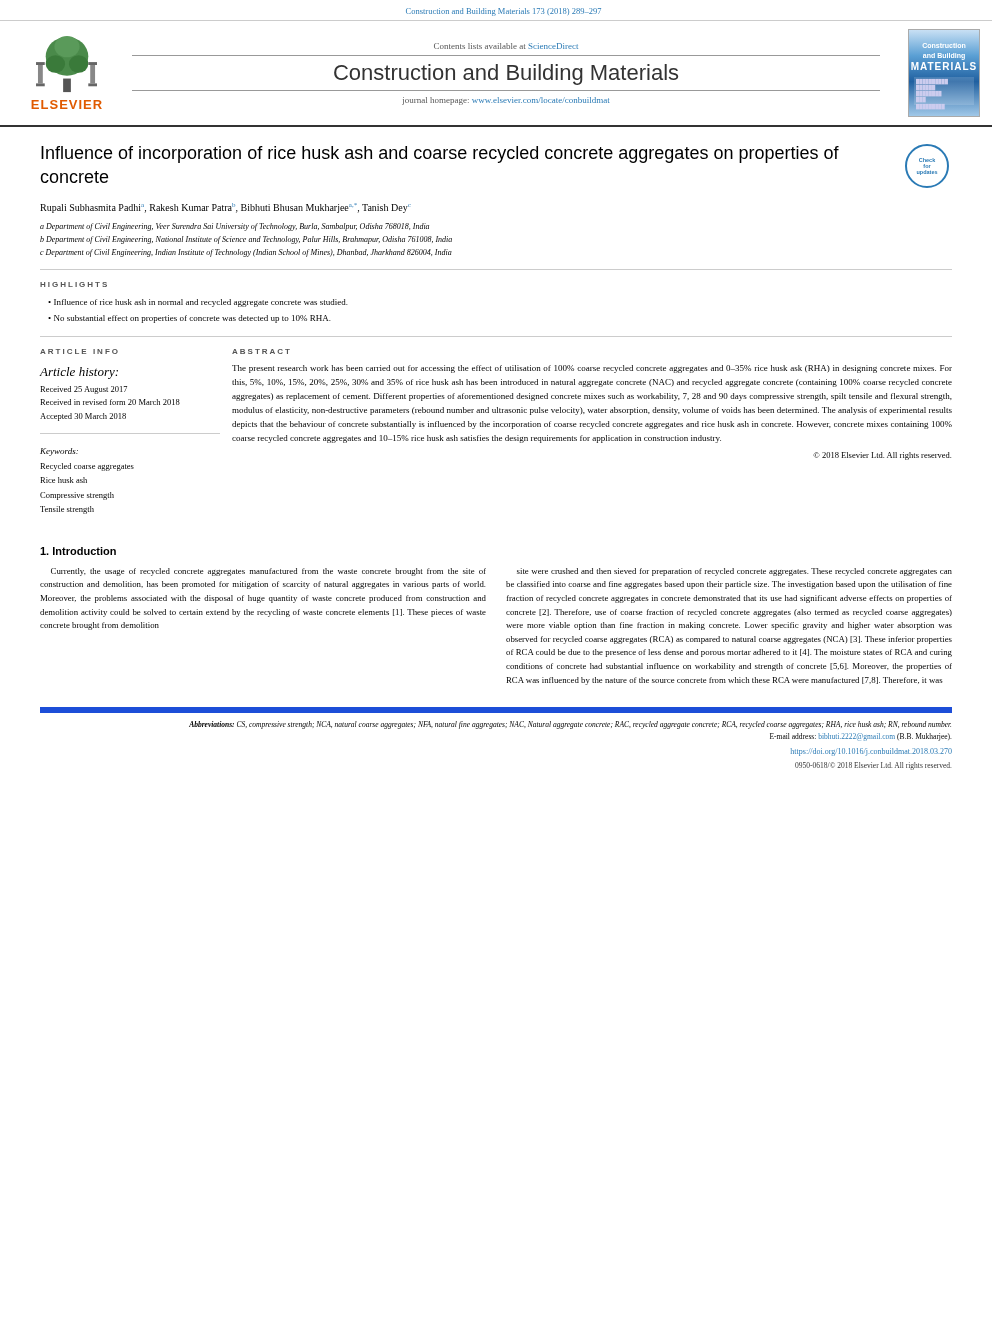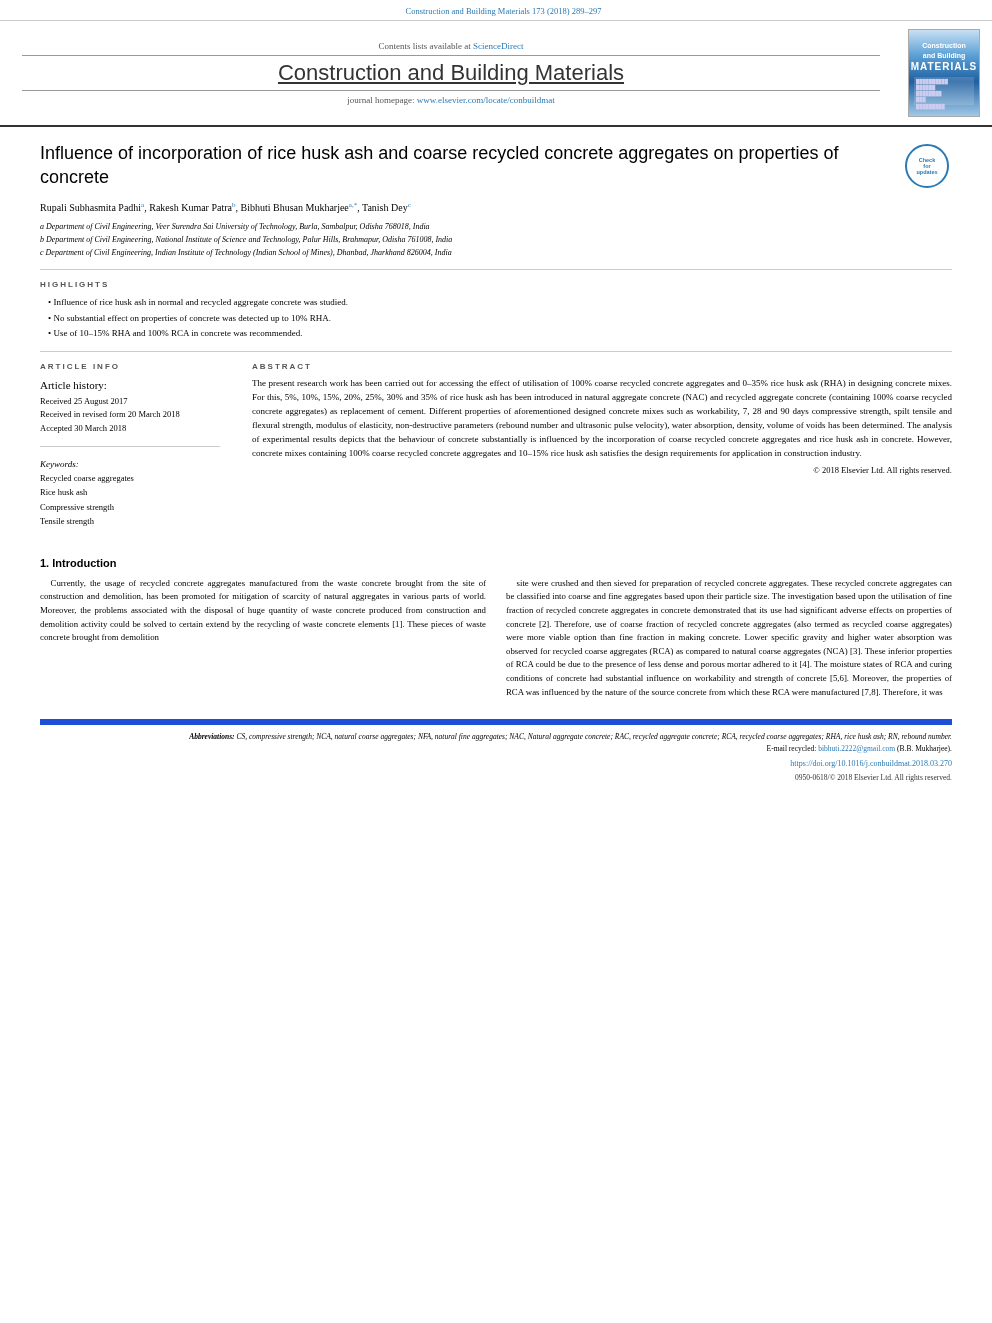--- a/index.html
+++ b/index.html
@@ -68,21 +68,20 @@
     .header-sciencedirect a {
       color: #2a7ab5;
       text-decoration: none;
     }
     .header-journal-title {
       font-size: 22px;
       font-family: Arial, sans-serif;
       color: #333;
       font-weight: normal;
       margin-bottom: 4px;
-      text-decoration: underline;
     }
     .header-divider {
       border: none;
       border-top: 1px solid #999;
       margin: 4px 0;
     }
     .header-homepage {
       font-size: 9px;
       color: #555;
     }
@@ -203,40 +202,41 @@
       line-height: 1.7;
     }
     .highlights-list li::before {
       content: "• ";
       color: #000;
     }
 
     
     .two-col {
       display: flex;
-      gap: 32px;
+      gap: 12px;
       margin-top: 0;
     }
     .col-left {
       width: 180px;
       flex-shrink: 0;
     }
     .col-right {
       flex: 1;
     }
 
     .article-info-section {
       font-size: 8.5px;
       line-height: 1.6;
     }
     .article-info-section .info-group {
       margin-bottom: 8px;
     }
     .article-info-section .info-label {
-      font-size: 11px;
+      font-style: italic;
+      font-size: 13px;
     }
     .article-info-section .info-date {
       font-size: 8.5px;
     }
     .keywords-label {
       font-style: italic;
       font-size: 9px;
     }
     .keywords-list {
       font-size: 8.5px;
@@ -314,20 +314,40 @@
 </head>
 <body>
 
 <div class="page-wrapper">
 
   <div class="journal-top-line">
     <span>Construction and Building Materials 173 (2018) 289–297</span>
   </div>
 
   <div class="header-section">
+    <div class="header-logo-left">
+      <div class="elsevier-logo">
+        <svg class="elsevier-tree" viewBox="0 0 80 62">
+
+          <rect x="36" y="45" width="8" height="14" fill="#555"></rect>
+          <ellipse cx="40" cy="22" rx="22" ry="20" fill="#4a8a4a"></ellipse>
+          <ellipse cx="28" cy="30" rx="10" ry="9" fill="#3a7a3a"></ellipse>
+          <ellipse cx="52" cy="30" rx="10" ry="9" fill="#3a7a3a"></ellipse>
+          <ellipse cx="40" cy="12" rx="13" ry="11" fill="#5a9a5a"></ellipse>
+
+          <rect x="10" y="30" width="5" height="20" fill="#888"></rect>
+          <rect x="64" y="30" width="5" height="20" fill="#888"></rect>
+          <rect x="8" y="28" width="9" height="3" fill="#666"></rect>
+          <rect x="62" y="28" width="9" height="3" fill="#666"></rect>
+          <rect x="8" y="50" width="9" height="3" fill="#666"></rect>
+          <rect x="62" y="50" width="9" height="3" fill="#666"></rect>
+        </svg>
+        <span class="elsevier-label">ELSEVIER</span>
+      </div>
+    </div>
 
     <div class="header-center">
       <div class="header-sciencedirect">
         <span>Contents lists available at</span>
         <a class="blue-link">ScienceDirect</a>
       </div>
       <hr class="header-divider">
       <div class="header-journal-title">Construction and Building Materials</div>
       <hr class="header-divider">
       <div class="header-homepage">
@@ -367,21 +387,20 @@
       </div>
     </div>
 
     <hr class="section-divider">
 
     <div>
       <div class="section-label">HIGHLIGHTS</div>
       <ul class="highlights-list">
         <li>Influence of rice husk ash in normal and recycled aggregate concrete was studied.</li>
         <li>No substantial effect on properties of concrete was detected up to 10% RHA.</li>
-        <li>Use of 10–15% RHA and 100% RCA in concrete was recommended.</li>
       </ul>
     </div>
 
     <hr class="section-divider">
 
     <div class="two-col">
       <div class="col-left">
         <div class="section-label">ARTICLE INFO</div>
         <div class="article-info-section">
           <div class="info-group">
@@ -424,21 +443,21 @@
         </div>
       </div>
     </div>
 
     <div class="footnote-section">
       <div class="footnote-abbrev">
         <strong>Abbreviations:</strong>
         <span> CS, compressive strength; NCA, natural coarse aggregates; NFA, natural fine aggregates; NAC, Natural aggregate concrete; RAC, recycled aggregate concrete; RCA, recycled coarse aggregates; RHA, rice husk ash; RN, rebound number.</span>
       </div>
       <div class="footnote-star">
-        <span>E-mail recycled:</span>
+        <span>E-mail address:</span>
         <a class="blue-link">bibhuti.2222@gmail.com</a>
         <span>(B.B. Mukharjee).</span>
       </div>
       <div class="doi-line">
         <a class="blue-link">https://doi.org/10.1016/j.conbuildmat.2018.03.270</a>
       </div>
       <div class="copyright-footer">0950-0618/© 2018 Elsevier Ltd. All rights reserved.</div>
     </div>
 
   </div>

